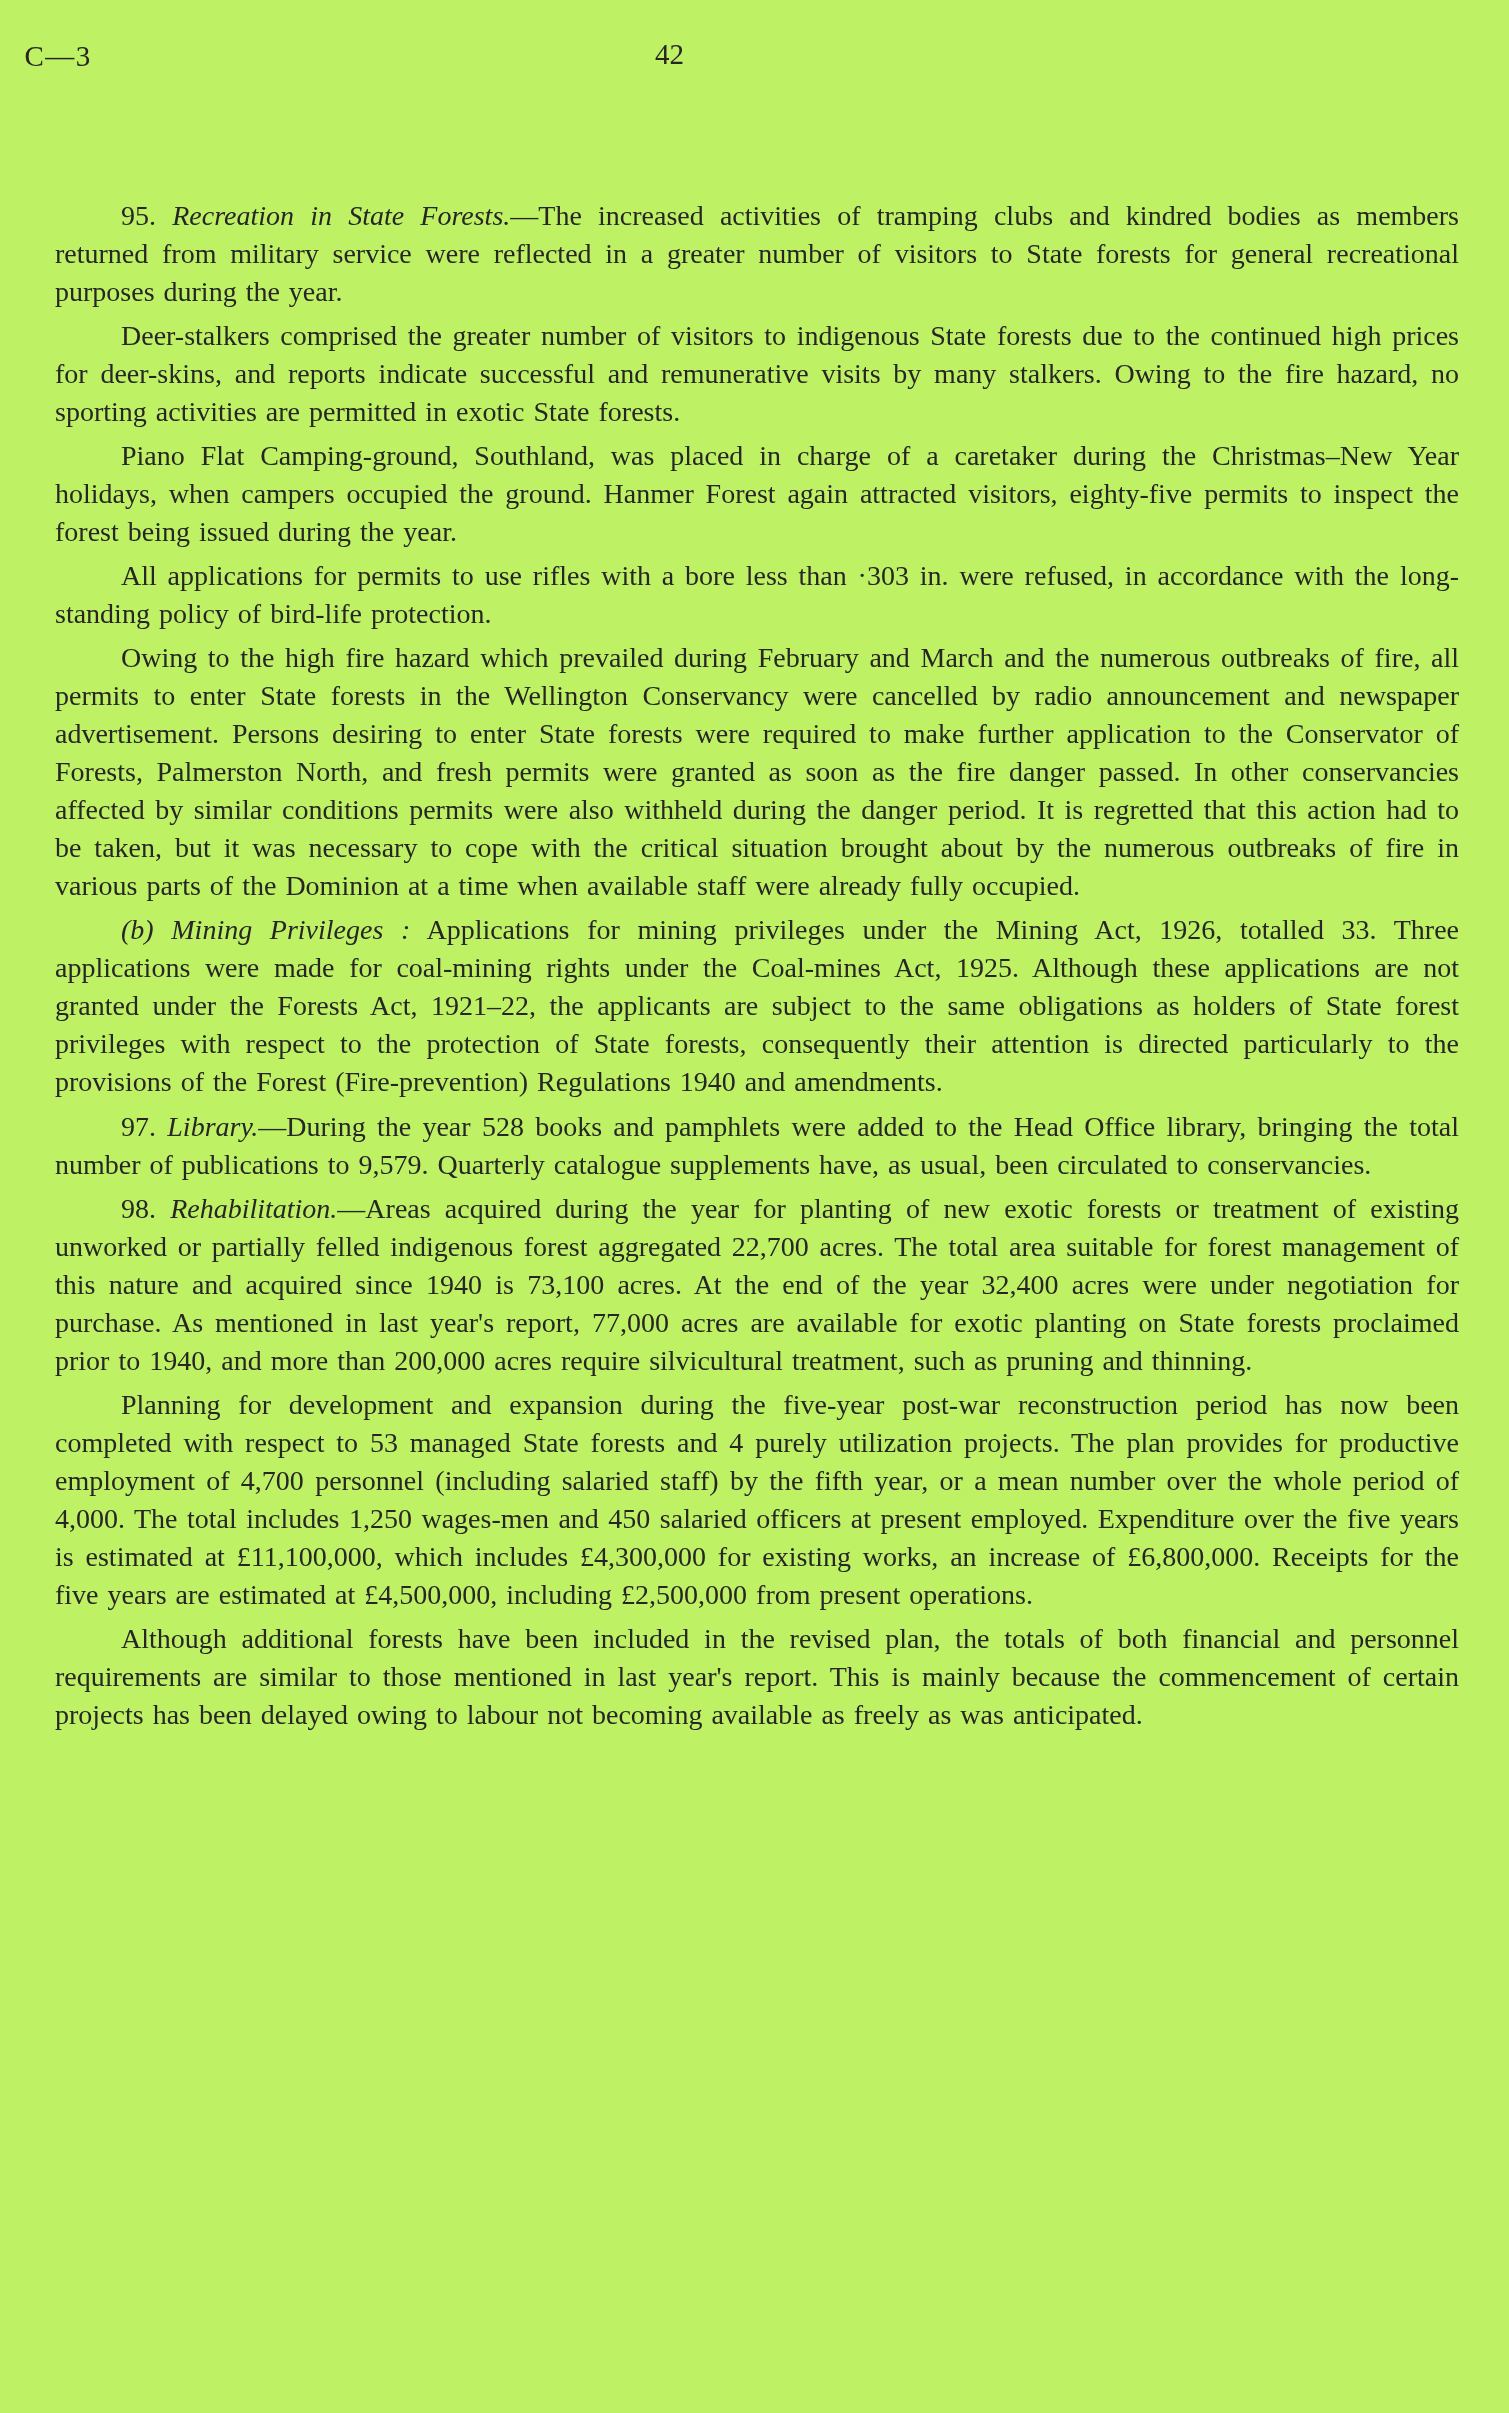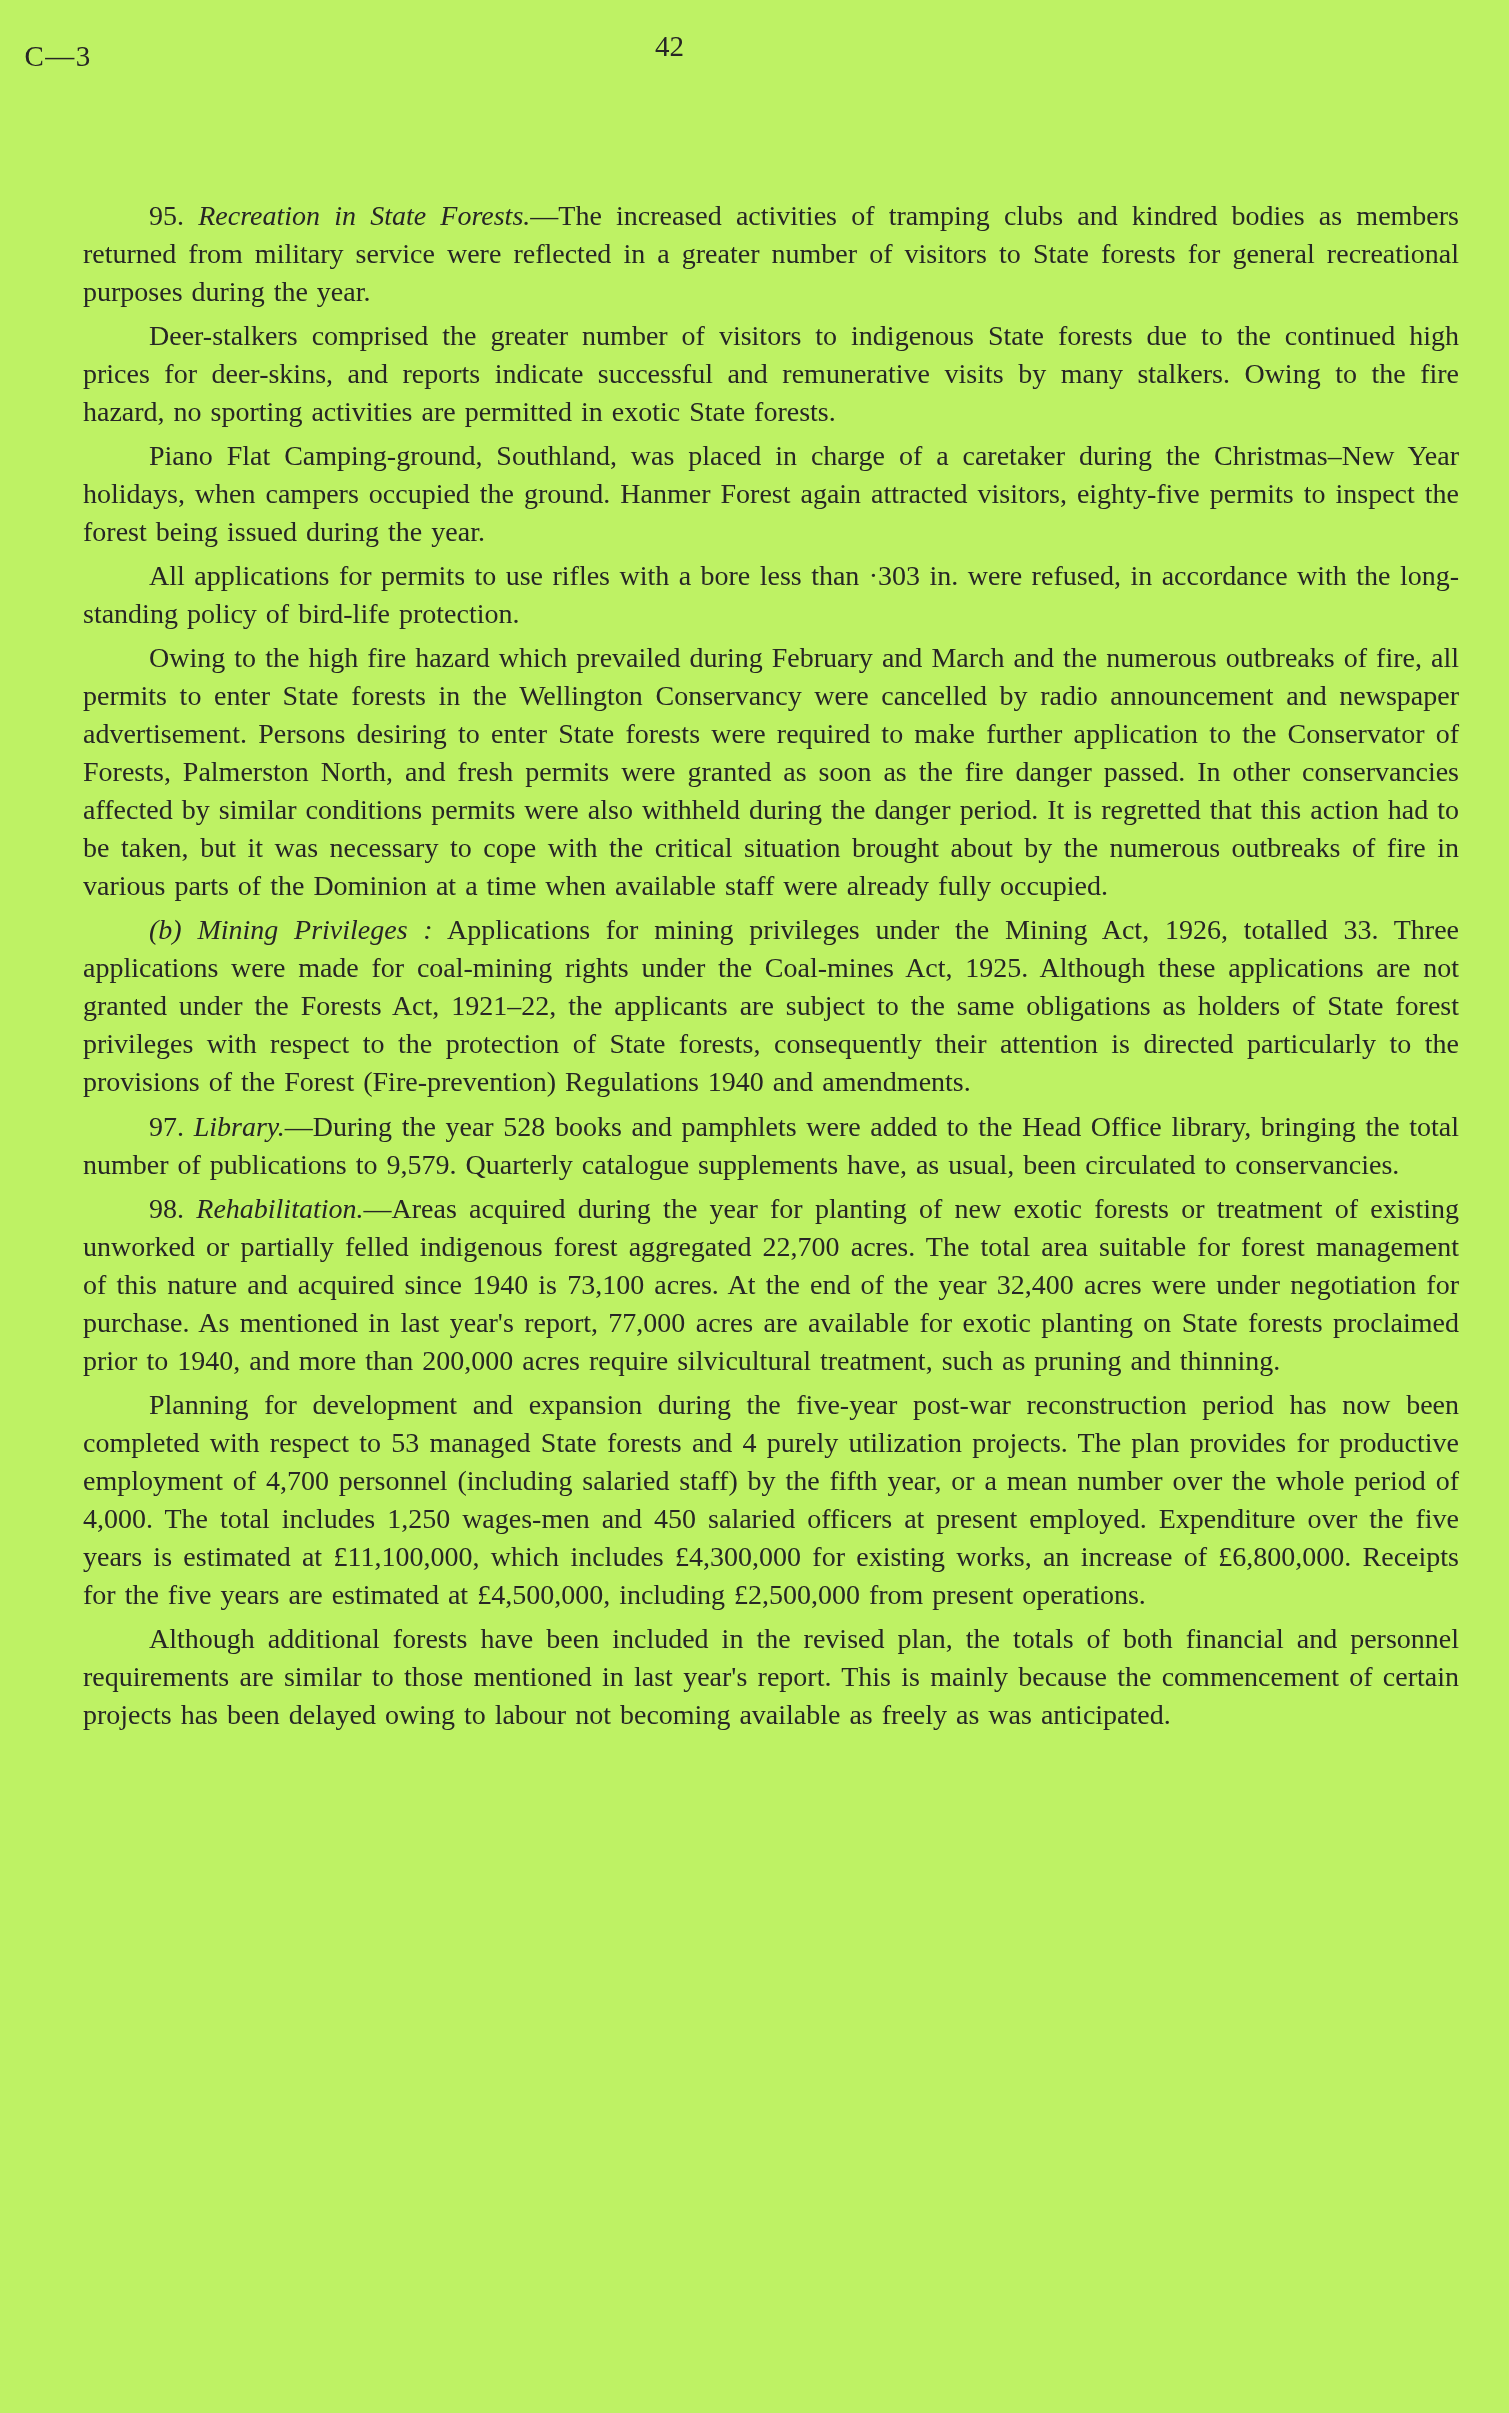--- a/index.html
+++ b/index.html
@@ -27,30 +27,29 @@
   }
   .report-code {
     position: absolute;
     left: 24.6px;
     top: 40px;
     letter-spacing: 1.4px;
   }
   .page-number {
     position: absolute;
     left: 655px;
-    top: 30px;
+    top: 38px;
   }
   .page-body {
     margin-top: 117px;
     padding: 0 51px 0 55px;
     font-size: 28px;
     line-height: 38px;
     text-align: justify;
     word-spacing: 2px;
-    margin-left: 28px;
   }
   .para {
     margin: 0 0 6.1px 0;
     text-indent: 66px;
   }
   .ital {
     font-style: italic;
   }
 </style>
 </head>

